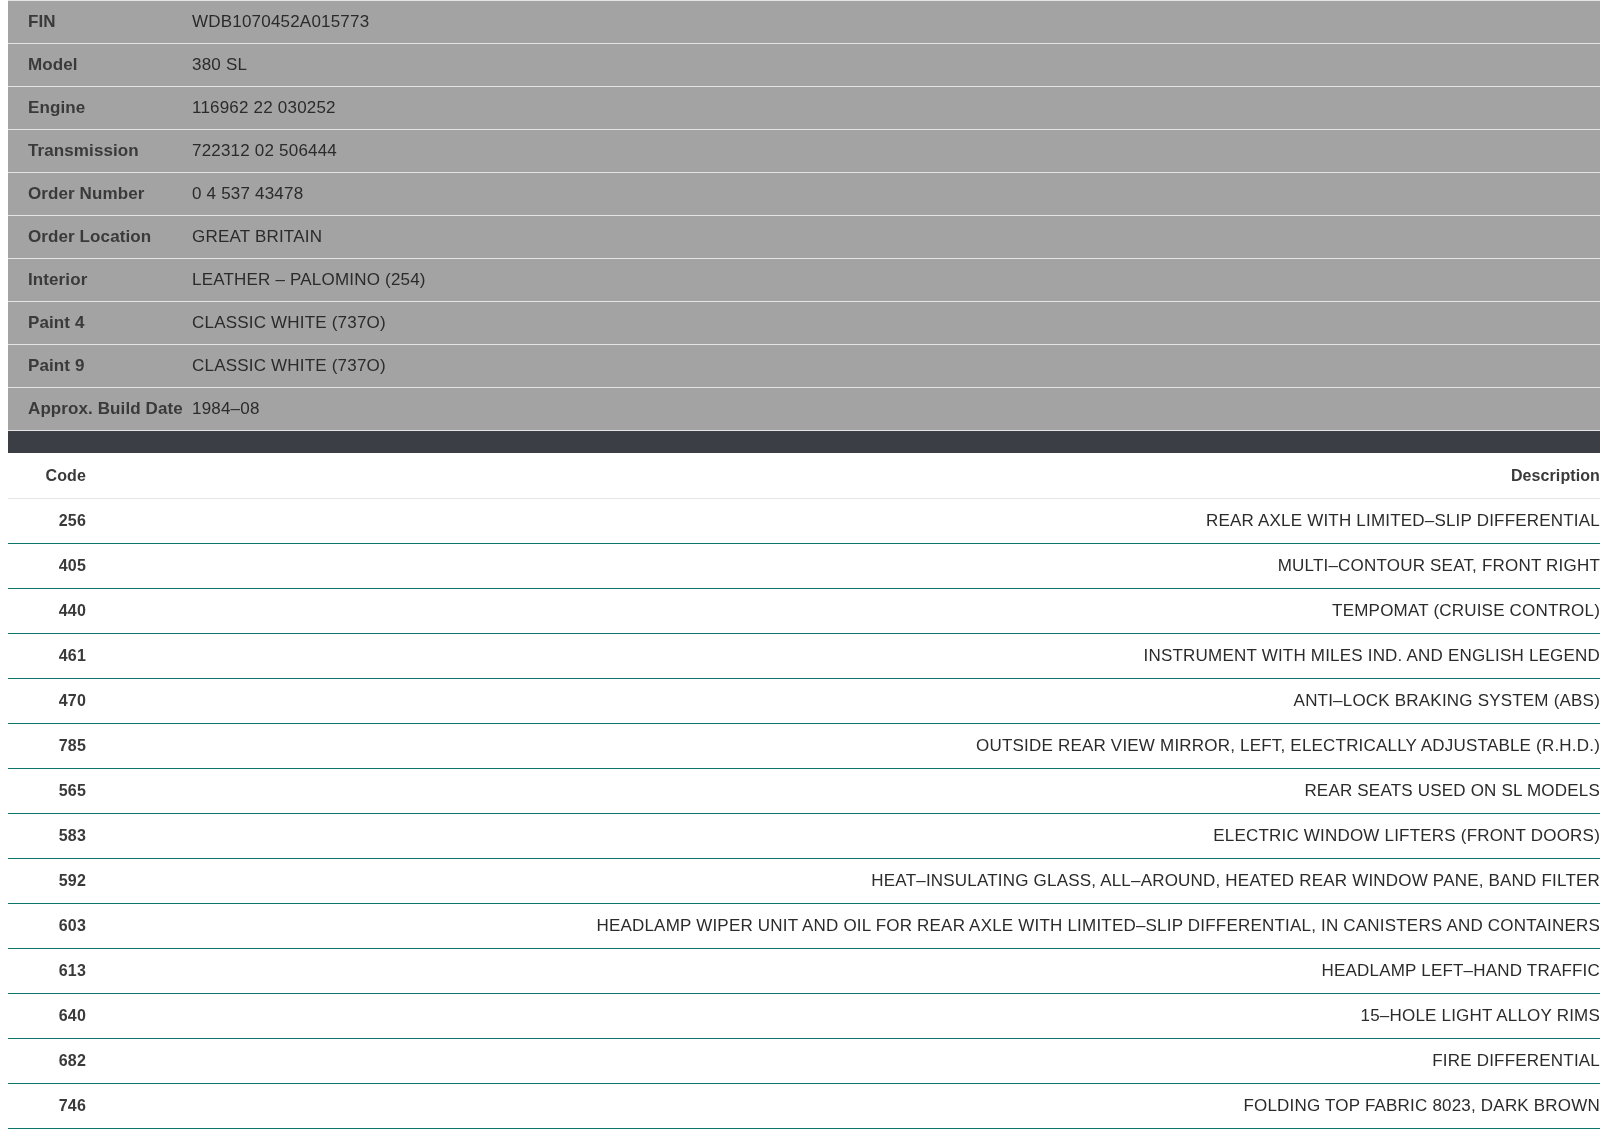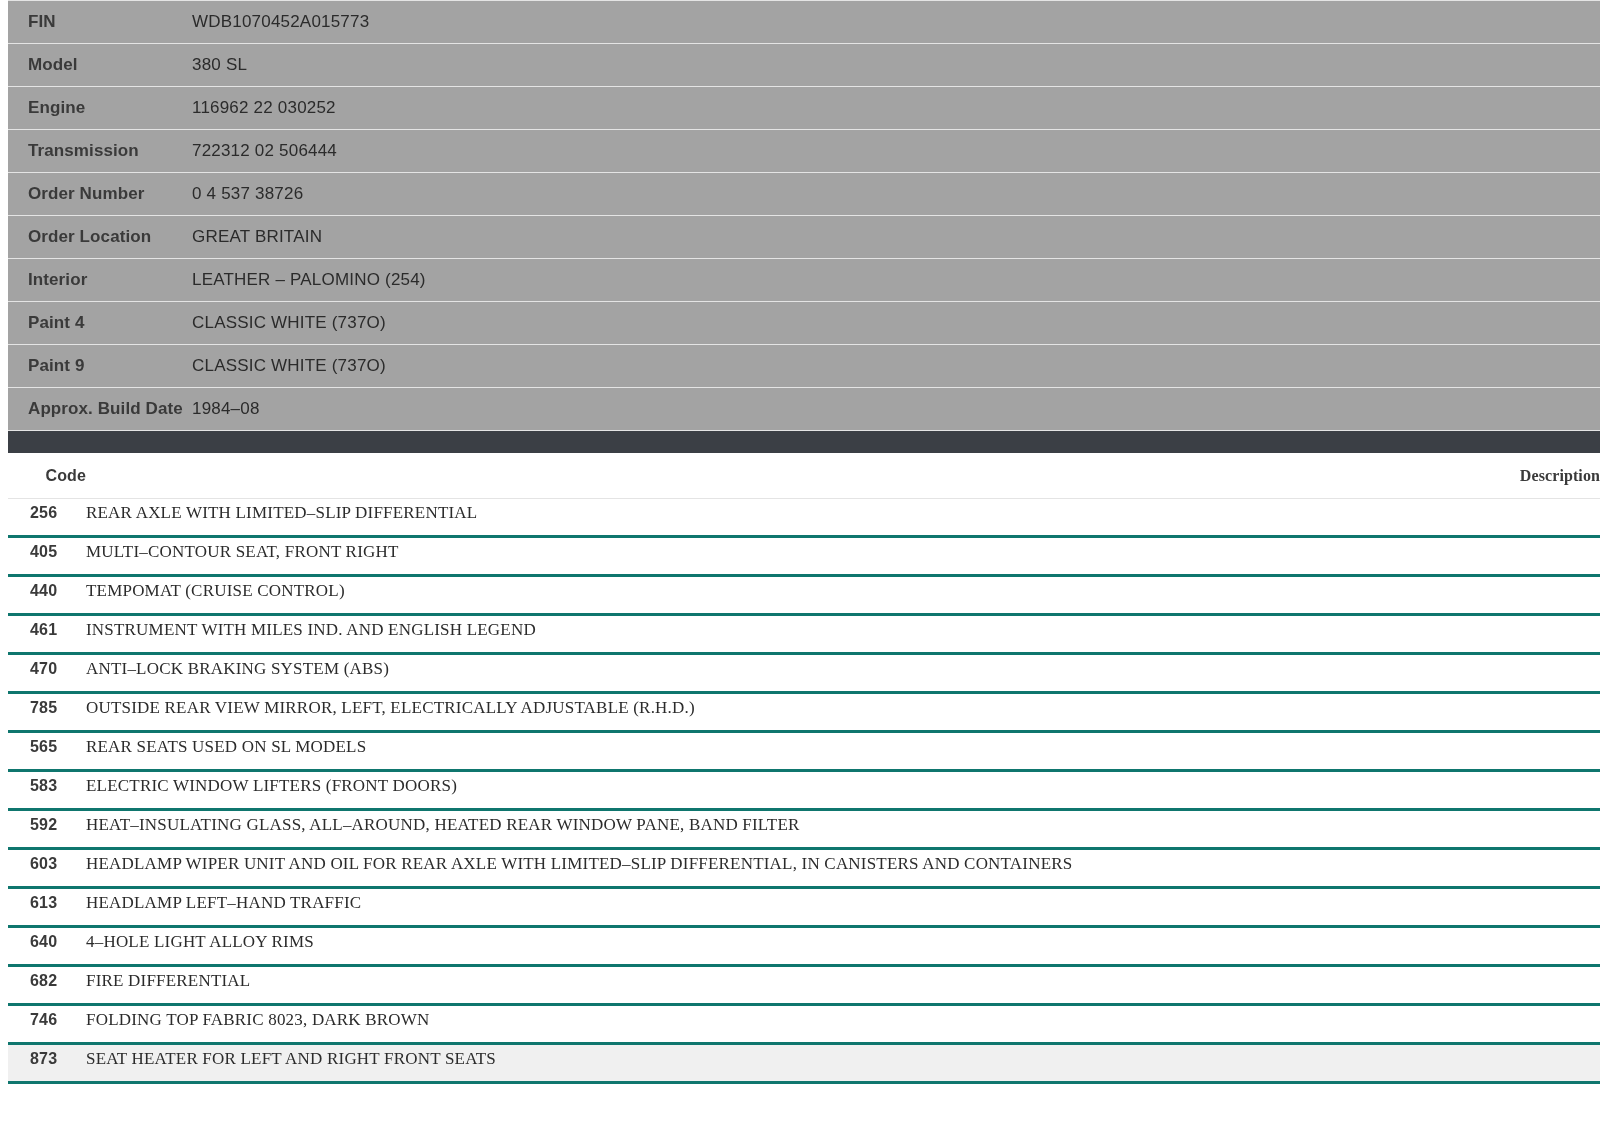--- a/index.html
+++ b/index.html
@@ -75,37 +75,37 @@
     text-align: right;
     font-size: 16px;
     font-weight: bold;
     color: #3a3a3a;
     padding: 14px 0 13px 0;
     border-bottom: 1px solid #e4e4e4;
     letter-spacing: 0.1px;
   }
   .codes-table td {
     font-size: 17px;
-    padding: 4px 0 12px 0;
-    border-bottom: 3px solid #0f766e;
+    padding: 12px 0 12px 0;
+    border-bottom: 1px solid #0f766e;
     letter-spacing: 0.2px;
+    text-align: right;
   }
   .col-code {
     width: 78px;
     padding-left: 22px !important;
     font-weight: bold;
     color: #3a3a3a;
   }
   .codes-table td.col-code {
     font-weight: bold;
     font-size: 16px;
   }
   .col-desc {
     color: #2b2b2b;
-    font-family: Liberation Serif, serif;
   }
   .codes-table tr.highlight td {
     background: #f0f0f0;
   }
 </style>
 </head>
 <body>
 
 <div class="page">
 
@@ -123,21 +123,21 @@
           <tr>
             <td class="spec-label">Engine</td>
             <td class="spec-value">116962 22 030252</td>
           </tr>
           <tr>
             <td class="spec-label">Transmission</td>
             <td class="spec-value">722312 02 506444</td>
           </tr>
           <tr>
             <td class="spec-label">Order Number</td>
-            <td class="spec-value">0 4 537 38726</td>
+            <td class="spec-value">0 4 537 43478</td>
           </tr>
           <tr>
             <td class="spec-label">Order Location</td>
             <td class="spec-value">GREAT BRITAIN</td>
           </tr>
           <tr>
             <td class="spec-label">Interior</td>
             <td class="spec-value">LEATHER – PALOMINO (254)</td>
           </tr>
           <tr>
@@ -208,21 +208,21 @@
           <tr>
             <td class="col-code">603</td>
             <td class="col-desc">HEADLAMP WIPER UNIT AND OIL FOR REAR AXLE WITH LIMITED–SLIP DIFFERENTIAL, IN CANISTERS AND CONTAINERS</td>
           </tr>
           <tr>
             <td class="col-code">613</td>
             <td class="col-desc">HEADLAMP LEFT–HAND TRAFFIC</td>
           </tr>
           <tr>
             <td class="col-code">640</td>
-            <td class="col-desc">4–HOLE LIGHT ALLOY RIMS</td>
+            <td class="col-desc">15–HOLE LIGHT ALLOY RIMS</td>
           </tr>
           <tr>
             <td class="col-code">682</td>
             <td class="col-desc">FIRE DIFFERENTIAL</td>
           </tr>
           <tr>
             <td class="col-code">746</td>
             <td class="col-desc">FOLDING TOP FABRIC 8023, DARK BROWN</td>
           </tr>
           <tr class="highlight">

